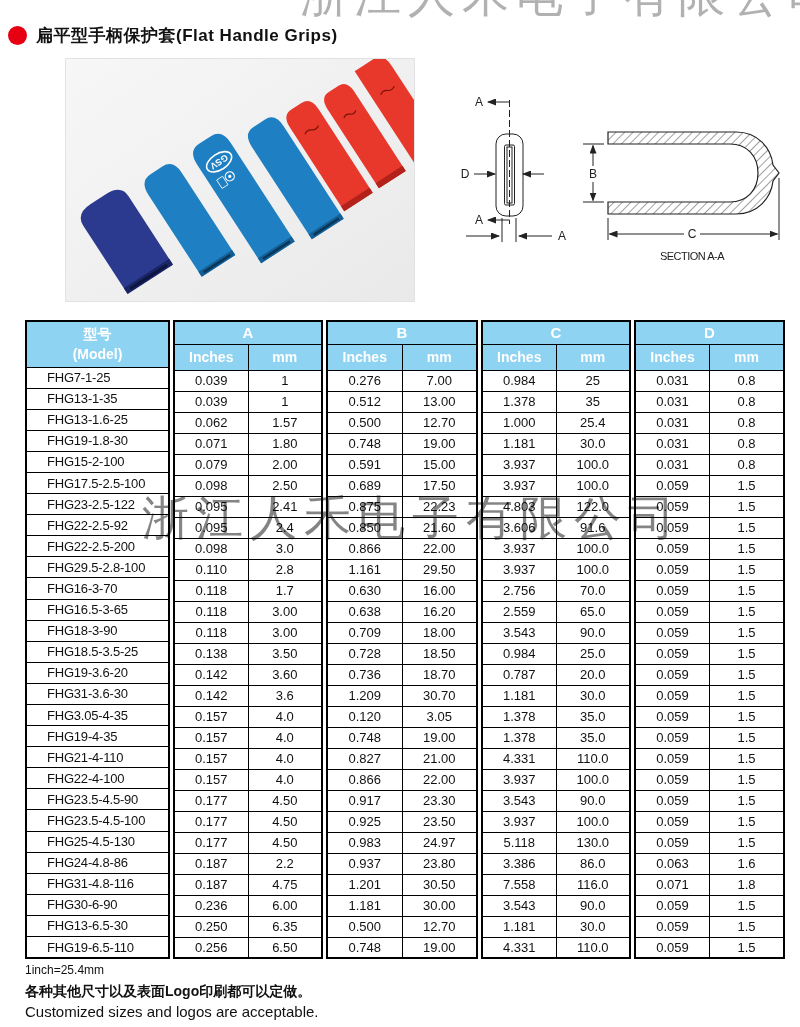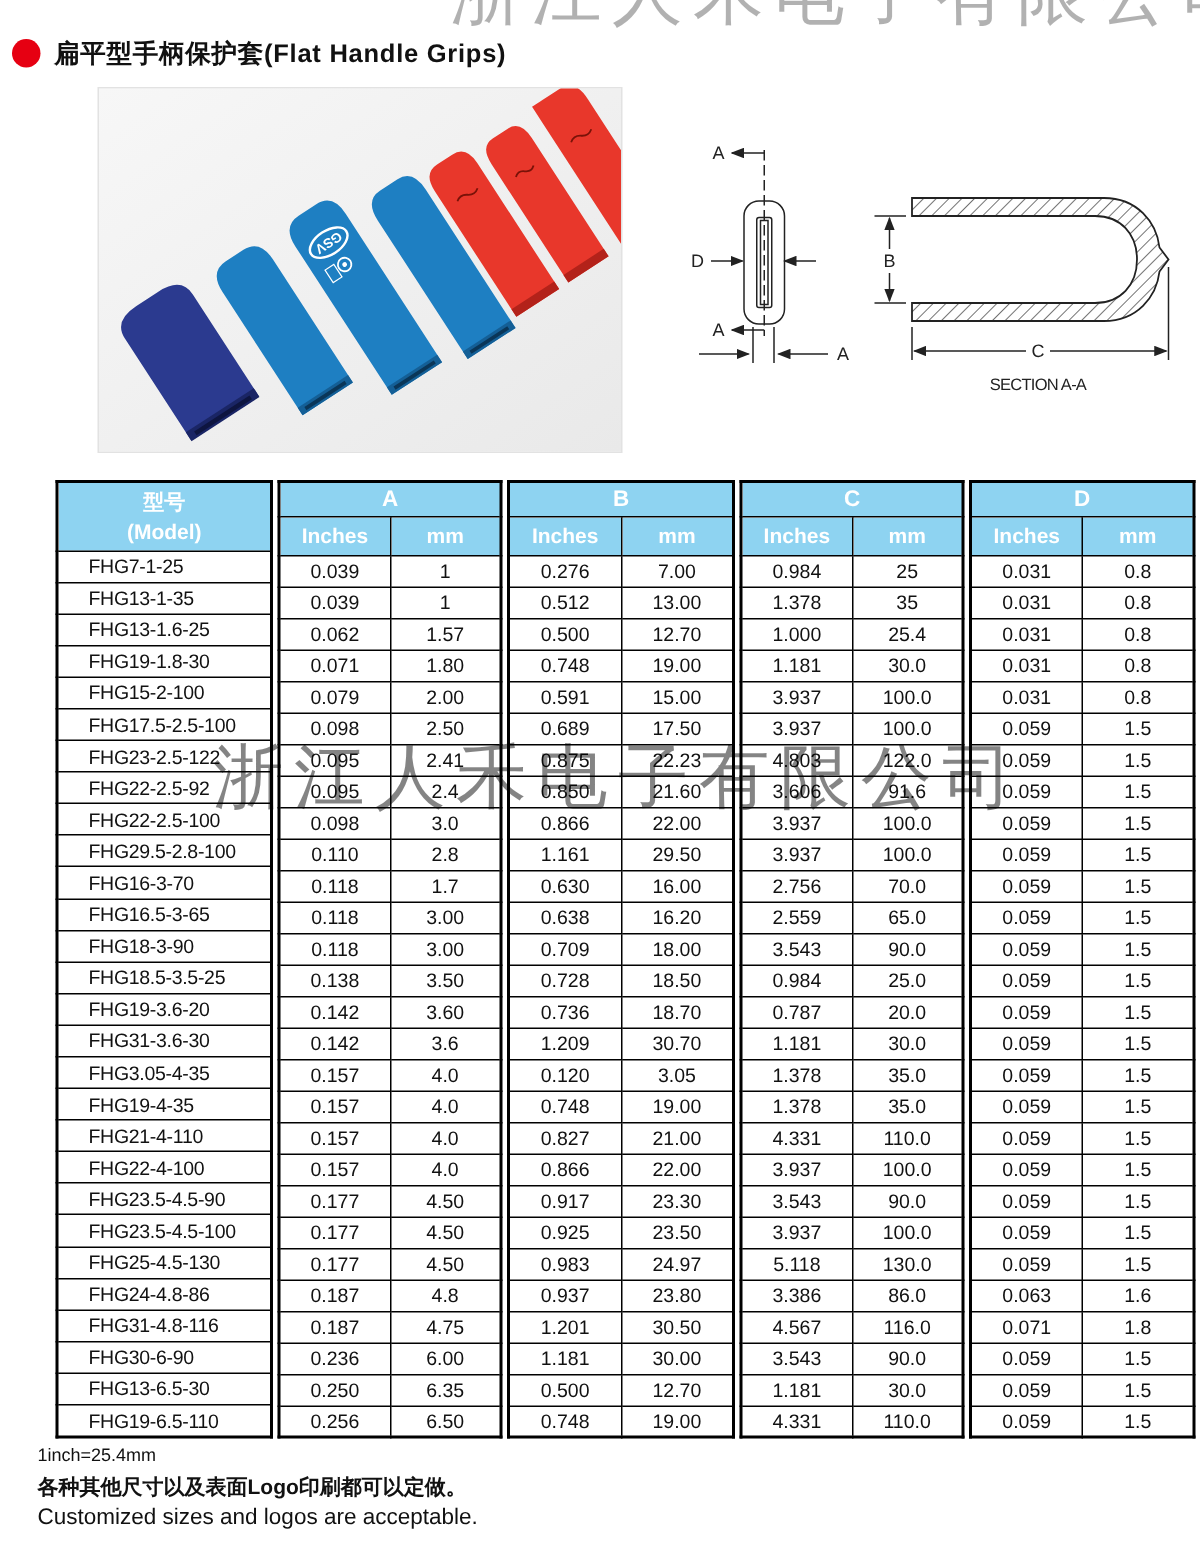--- a/index.html
+++ b/index.html
@@ -13,21 +13,21 @@
   .photo-box { position:absolute; left:65px; top:58px; width:350px; height:244px;
     background:linear-gradient(145deg,#f6f6f6 0%,#ececec 100%); border:1px solid #e2e2e2; }
 
   .diagram-box { position:absolute; left:438px; top:72px; width:362px; height:215px; }
 
   .watermark { position:absolute; pointer-events:none; z-index:5;
     font-size:47px; letter-spacing:7px; color:#000000; opacity:0.48; white-space:nowrap; font-weight:500; }
   .wm-main { left:142px; top:487px; }
   .wm-top { left:300px; top:-36px; opacity:0.30; }
 
-  .spec-table { position:absolute; left:37px; top:320px; width:760px; display:flex;border-radius:13px; }
+  .spec-table { position:absolute; left:25px; top:320px; width:760px; display:flex;border-radius:13px; }
   .spec-table table { border-collapse:collapse; table-layout:fixed; background:#fff; }
   .spec-table table + table { margin-left:3px; }
   .spec-table th, .spec-table td { border:1px solid #000; overflow:hidden; }
   .spec-table table { border:2px solid #000; }
   th { background:#8ED3F1; color:#fff; text-align:center; }
   .model-table { width:146px; }
   .group-table { width:151px; }
   .model-head { height:46px; font-size:14px; line-height:1.45; font-weight:bold; }
   .group-letter { height:23px; font-size:15px; font-weight:bold; }
   .sub-head { height:26px; font-size:14px; font-weight:bold; }
@@ -198,21 +198,21 @@
         <tr>
           <td>FHG17.5-2.5-100</td>
         </tr>
         <tr>
           <td>FHG23-2.5-122</td>
         </tr>
         <tr>
           <td>FHG22-2.5-92</td>
         </tr>
         <tr>
-          <td>FHG22-2.5-100</td>
+          <td>FHG22-2.5-200</td>
         </tr>
         <tr>
           <td>FHG29.5-2.8-100</td>
         </tr>
         <tr>
           <td>FHG16-3-70</td>
         </tr>
         <tr>
           <td>FHG16.5-3-65</td>
         </tr>
@@ -369,21 +369,21 @@
         <tr>
           <td>0.177</td>
           <td>4.50</td>
         </tr>
         <tr>
           <td>0.177</td>
           <td>4.50</td>
         </tr>
         <tr>
           <td>0.187</td>
-          <td>4.8</td>
+          <td>2.2</td>
         </tr>
         <tr>
           <td>0.187</td>
           <td>4.75</td>
         </tr>
         <tr>
           <td>0.236</td>
           <td>6.00</td>
         </tr>
         <tr>
@@ -632,21 +632,21 @@
         </tr>
         <tr>
           <td>5.118</td>
           <td>130.0</td>
         </tr>
         <tr>
           <td>3.386</td>
           <td>86.0</td>
         </tr>
         <tr>
-          <td>4.567</td>
+          <td>7.558</td>
           <td>116.0</td>
         </tr>
         <tr>
           <td>3.543</td>
           <td>90.0</td>
         </tr>
         <tr>
           <td>1.181</td>
           <td>30.0</td>
         </tr>

